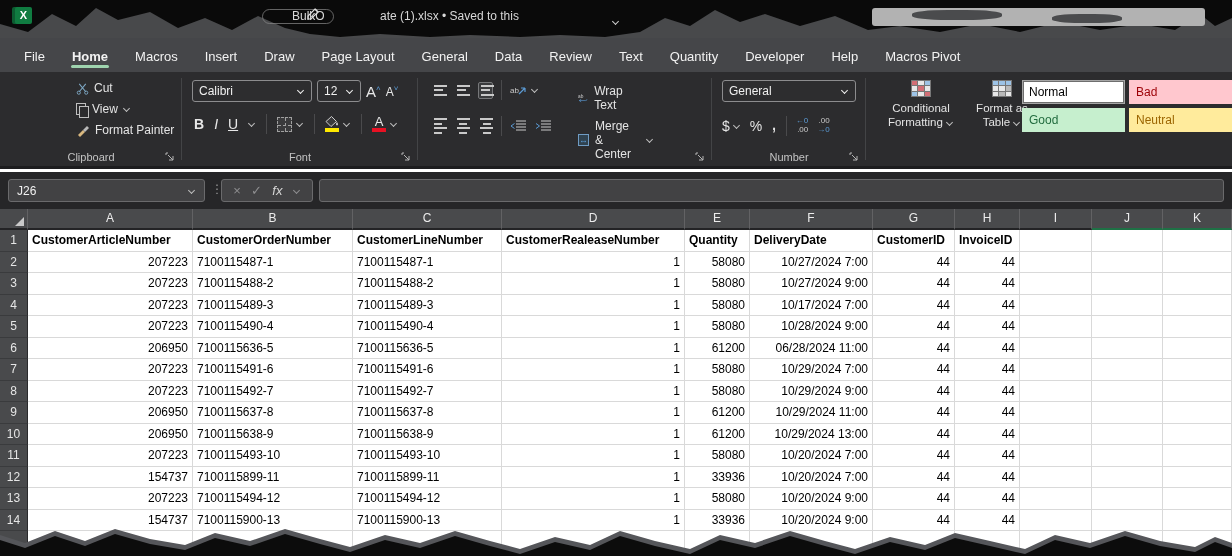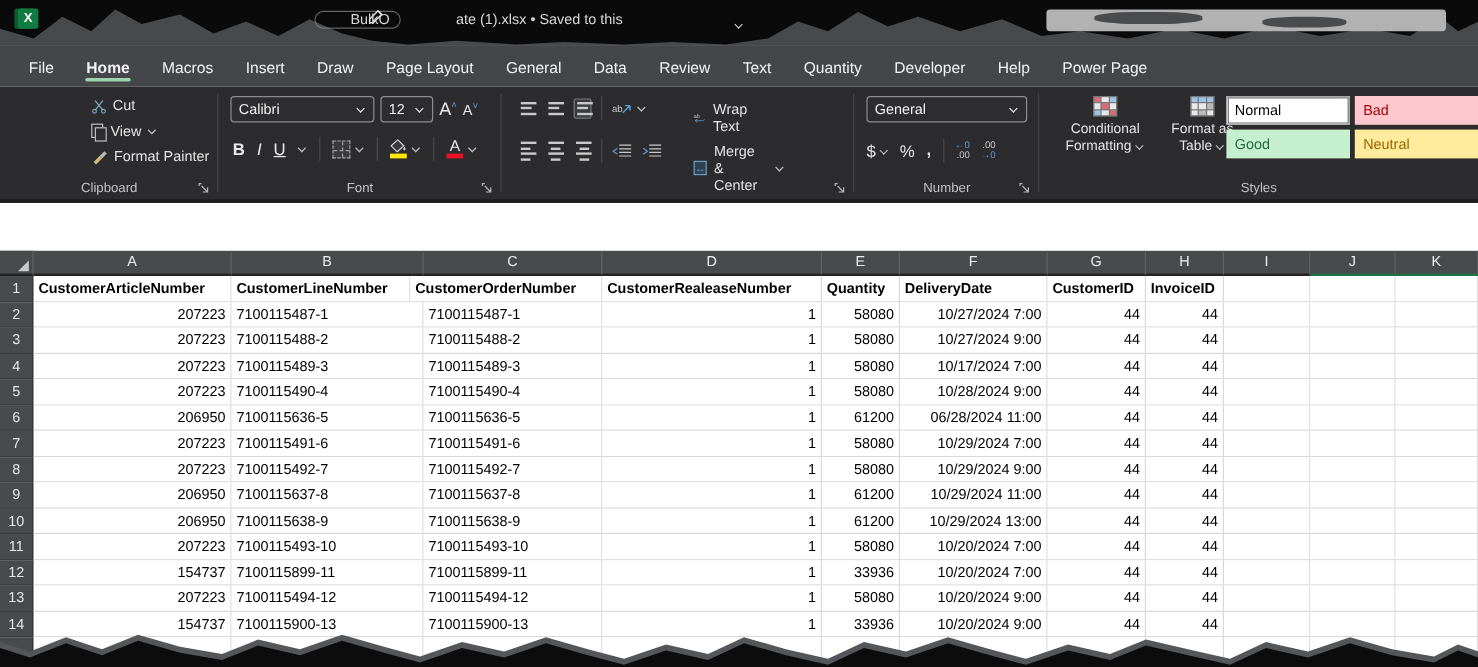--- a/index.html
+++ b/index.html
@@ -154,21 +154,21 @@
       <div class="mi">Insert</div>
       <div class="mi">Draw</div>
       <div class="mi">Page Layout</div>
       <div class="mi">General</div>
       <div class="mi">Data</div>
       <div class="mi">Review</div>
       <div class="mi">Text</div>
       <div class="mi">Quantity</div>
       <div class="mi">Developer</div>
       <div class="mi">Help</div>
-      <div class="mi">Power Page</div>
+      <div class="mi">Macros Pivot</div>
     </div>
 
   <div class="ribbon">
 
     <div class="rgroup g-clip">
       <div class="clip-rows">
         <div class="rbtn-txt">
           <svg width="13" height="13" viewBox="0 0 14 14">
             <path d="M3.5 2 L10.5 10.5 M10.5 2 L3.5 10.5" stroke="#7da7c4" stroke-width="1.2" fill="none"></path>
             <circle cx="3" cy="11.5" r="1.7" fill="none" stroke="#7da7c4"></circle>
@@ -379,46 +379,59 @@
         </div>
         <span>Format as Table</span>
         <span class="chev" style="color:#bdbdbd"></span>
       </div>
       <div class="gallery" id="style-gallery">
           <div class="gal-item sel" style="background: rgb(255, 255, 255); color: rgb(0, 0, 0);">Normal</div>
           <div class="gal-item" style="background: rgb(255, 199, 206); color: rgb(156, 0, 6);">Bad</div>
           <div class="gal-item" style="background: rgb(198, 239, 206); color: rgb(34, 108, 63);">Good</div>
           <div class="gal-item" style="background: rgb(255, 235, 156); color: rgb(156, 101, 0);">Neutral</div>
         </div>
-      <div class="glabel">Styles</div>
     </div>
   </div>
 
+  <div class="fbar">
+    <div class="namebox">
+      <span>J26</span>
+      <span class="chev" style="color:#bdbdbd"></span>
+    </div>
+    <span class="fdots">⋮</span>
+    <div class="fxbox">
+      <span>×</span>
+      <span>✓</span>
+      <span class="fx">fx</span>
+      <span class="chev" style="color:#8e8e90"></span>
+    </div>
+    <div class="finput"></div>
+  </div>
 
   <div class="sheet">
     <div class="colrow" id="col-letters">
       <div class="corner"></div>
     <div class="colh" style="width: 165px;">A</div>
         <div class="colh" style="width: 160px;">B</div>
         <div class="colh" style="width: 149px;">C</div>
         <div class="colh" style="width: 183px;">D</div>
         <div class="colh" style="width: 65px;">E</div>
         <div class="colh" style="width: 123px;">F</div>
         <div class="colh" style="width: 82px;">G</div>
         <div class="colh" style="width: 65px;">H</div>
         <div class="colh" style="width: 72px;">I</div>
         <div class="colh selc" style="width: 71px;">J</div>
         <div class="colh selc" style="width: 69px;">K</div>
       </div>
     <div id="grid-rows">
         <div class="row hdr">
           <div class="rn">1</div>
           <div class="cell left" style="width: 165px;">CustomerArticleNumber</div>
+          <div class="cell left" style="width: 160px;">CustomerOrderNumber</div>
           <div class="cell left" style="width: 149px;">CustomerLineNumber</div>
-          <div class="cell left" style="width: 160px;">CustomerOrderNumber</div>
           <div class="cell left" style="width: 183px;">CustomerRealeaseNumber</div>
           <div class="cell left" style="width: 65px;">Quantity</div>
           <div class="cell left" style="width: 123px;">DeliveryDate</div>
           <div class="cell left" style="width: 82px;">CustomerID</div>
           <div class="cell left" style="width: 65px;">InvoiceID</div>
           <div class="cell left" style="width: 72px;"></div>
           <div class="cell left" style="width: 71px;"></div>
           <div class="cell left" style="width: 69px;"></div>
         </div>
         <div class="row">

